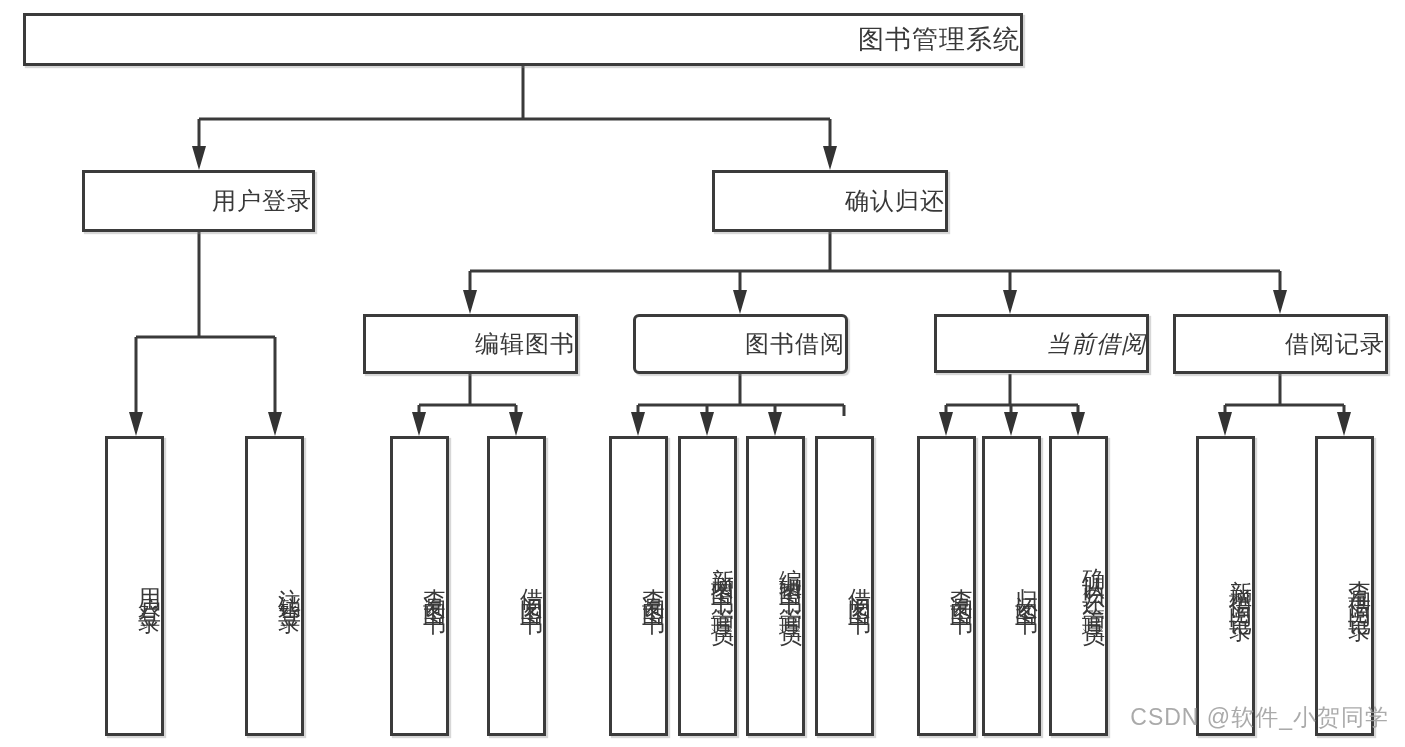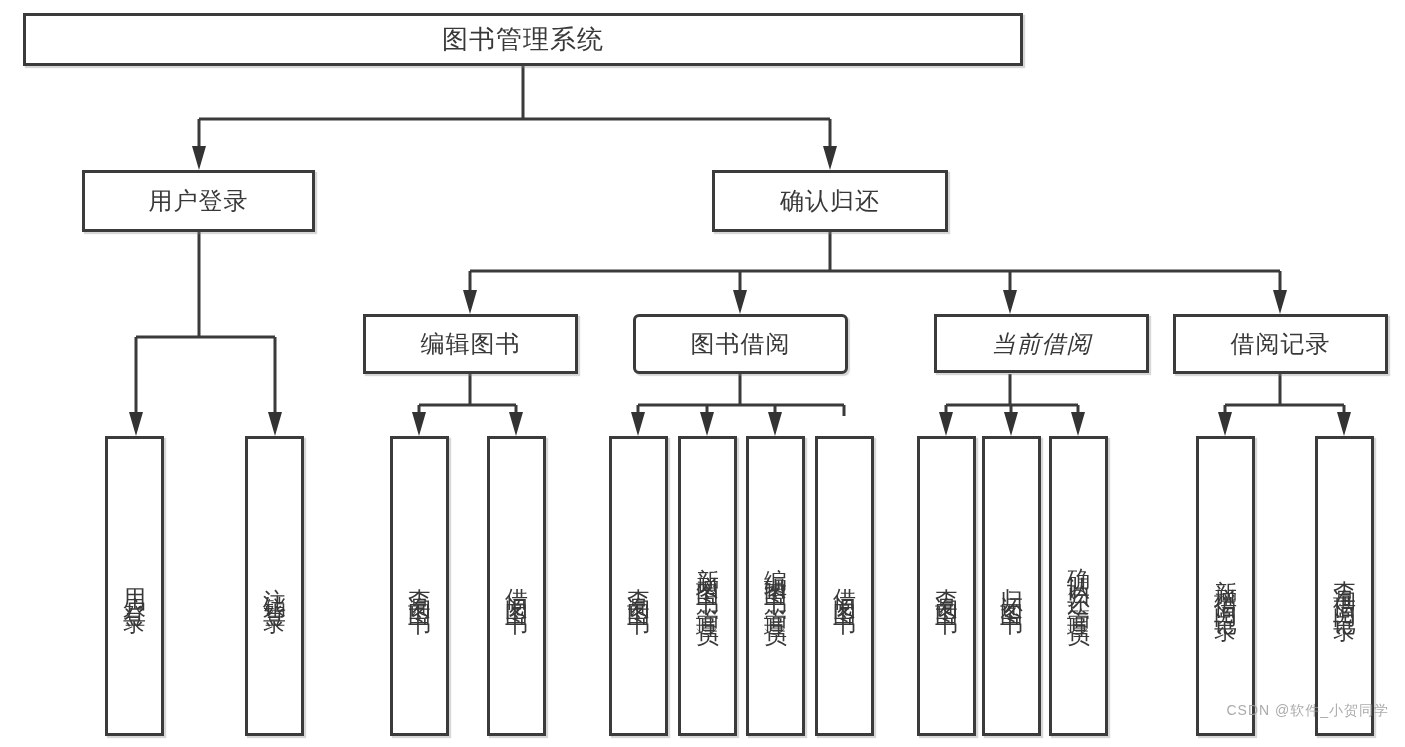--- a/index.html
+++ b/index.html
@@ -22,39 +22,39 @@
     z-index: 1;
   }
   .node {
     position: absolute;
     box-sizing: border-box;
     background: #ffffff;
     border: 3px solid #3b3b3b;
     box-shadow: 2px 2px 1px rgba(140,140,140,0.35);
     display: flex;
     align-items: center;
-    justify-content: center;
+    justify-content: flex-end;
     color: #383838;
     z-index: 2;
   }
   .node.root span { font-size: 26px; letter-spacing: 1px; }
   .node.branch span { font-size: 24px; letter-spacing: 1px; }
   .node.leaf span {
     writing-mode: vertical-rl;
     text-orientation: mixed;
     font-size: 23px;
     letter-spacing: 8px;
     line-height: 1;
   }
   .watermark {
     position: absolute;
     top: 702px;
     right: 16px;
     z-index: 3;
-    font-size: 14px;
+    font-size: 23px;
     color: rgba(158,158,158,0.88);
     letter-spacing: 1px;
     white-space: nowrap;
   }
 </style>
 </head>
 <body>
 
 <div class="stage">
 

